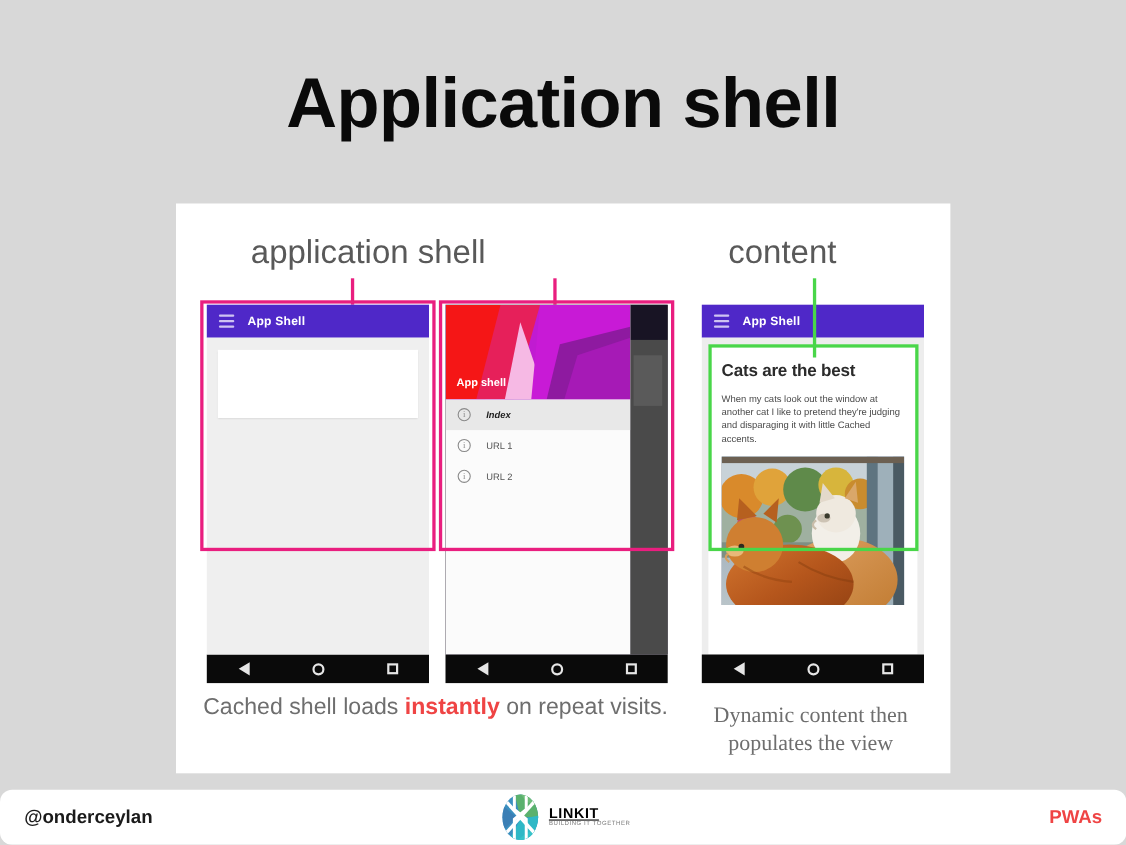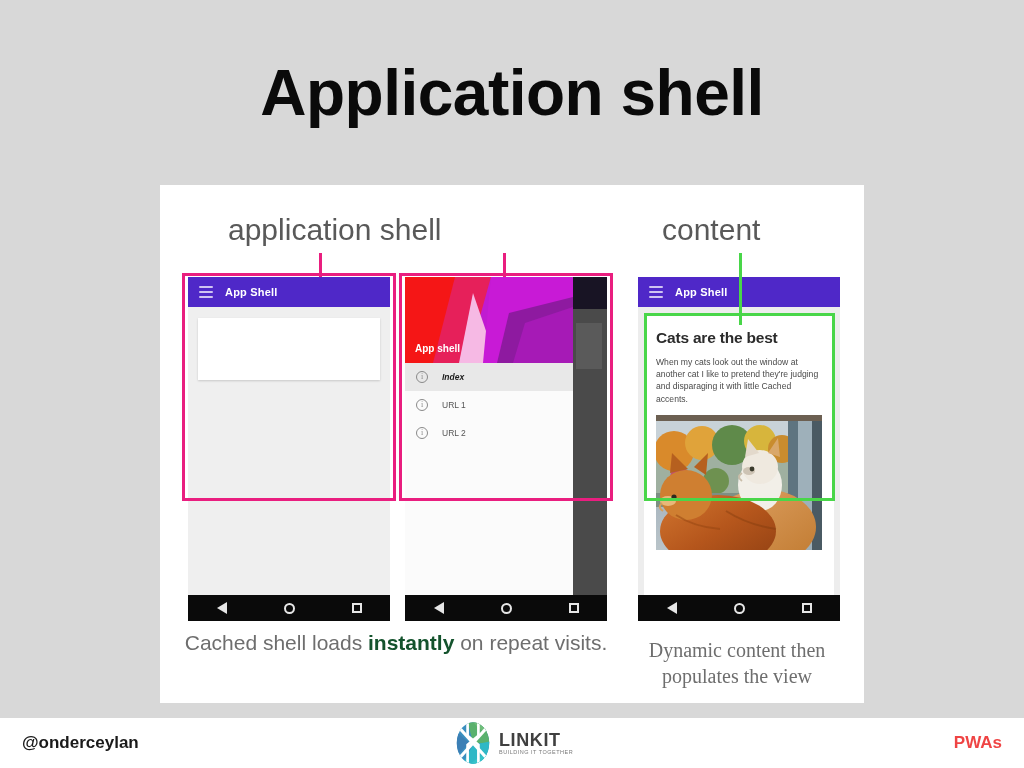--- a/index.html
+++ b/index.html
@@ -121,36 +121,36 @@
     background: linear-gradient(180deg,#8a94a6 0%,#6f7b8d 100%);
   }
 
   
   .caption {
     position: absolute; color: #6e6e6e; text-align: center;
   }
   .caption-left {
     left: 14px; top: 446px; width: 444px; font-size: 21px; white-space: nowrap;
   }
-  .caption-left b { color: #14532d; font-weight: bold; }
+  .caption-left b { color: #ef4444; font-weight: bold; }
   .caption-right {
     left: 464px; top: 452px; width: 226px; font-size: 20px; line-height: 1.3; font-family: Liberation Serif, serif;
   }
 
   
   .footer {
     position: absolute; left: 0; bottom: 0; width: 1024px; height: 50px;
-    background: #ffffff; display: flex; align-items: center;
+    background: #ffffff; display: flex; align-items: center; border-radius: 11px;
   }
   .footer-handle { position: absolute; left: 22px; font-size: 17px; font-weight: bold; color: #1a1a1a; }
   .footer-right { position: absolute; right: 22px; font-size: 17px; font-weight: bold; color: #ef4444; }
   .footer-logo { position: absolute; left: 455px; display: flex; align-items: center; gap: 8px; }
   .logo-mark { width: 36px; height: 44px; }
   .logo-text { line-height: 1.05; }
-  .logo-name { font-size: 18px; font-weight: bold; color: #404040; letter-spacing: 0.6px; }
+  .logo-name { font-size: 13px; font-weight: bold; color: #000000; letter-spacing: 0.6px; text-decoration: underline; }
   .logo-tag { font-size: 5.5px; color: #7a7a7a; letter-spacing: 0.5px; }
 </style>
 </head>
 <body>
 
 <div class="slide">
 
   <h1 class="slide-title">Application shell</h1>
 
   <div class="diagram-card">

